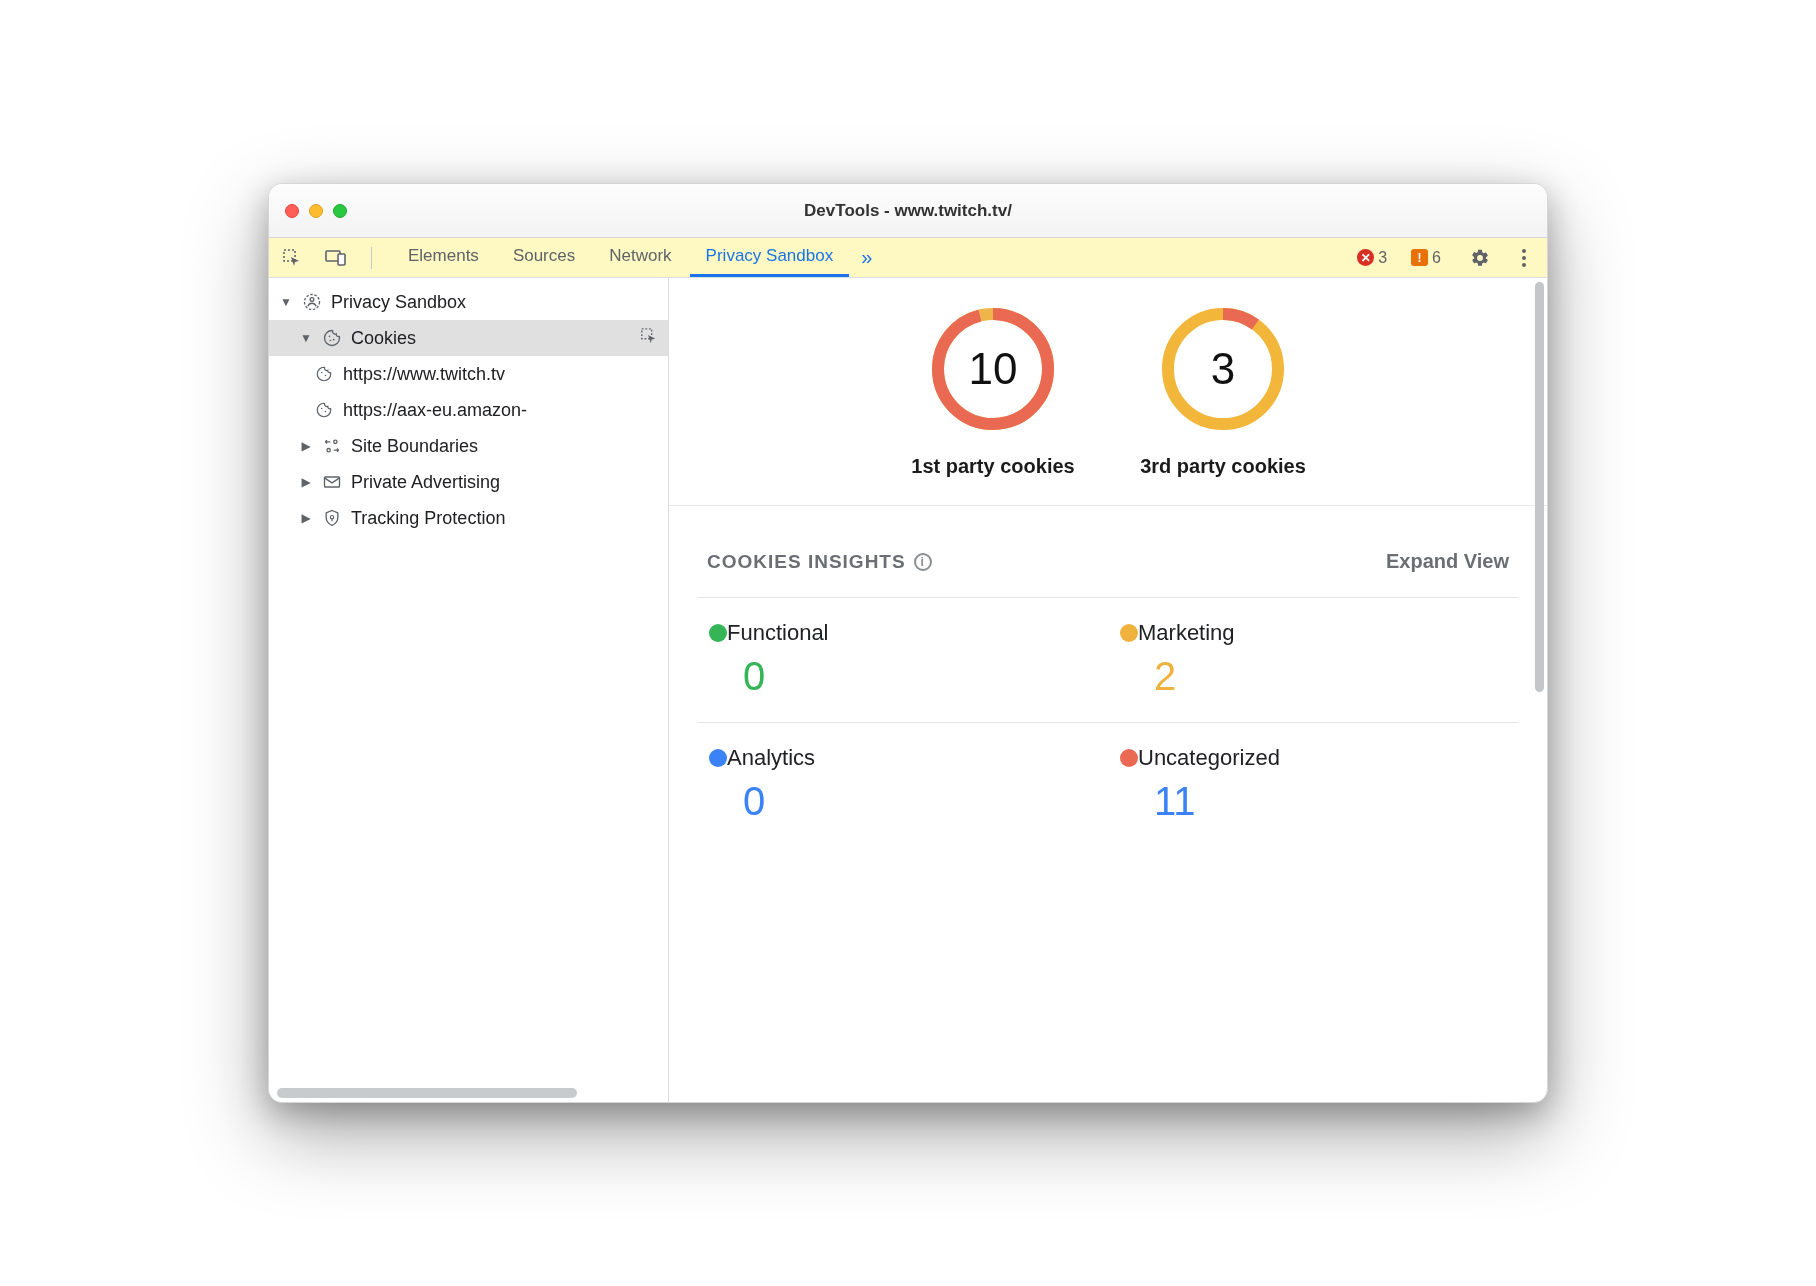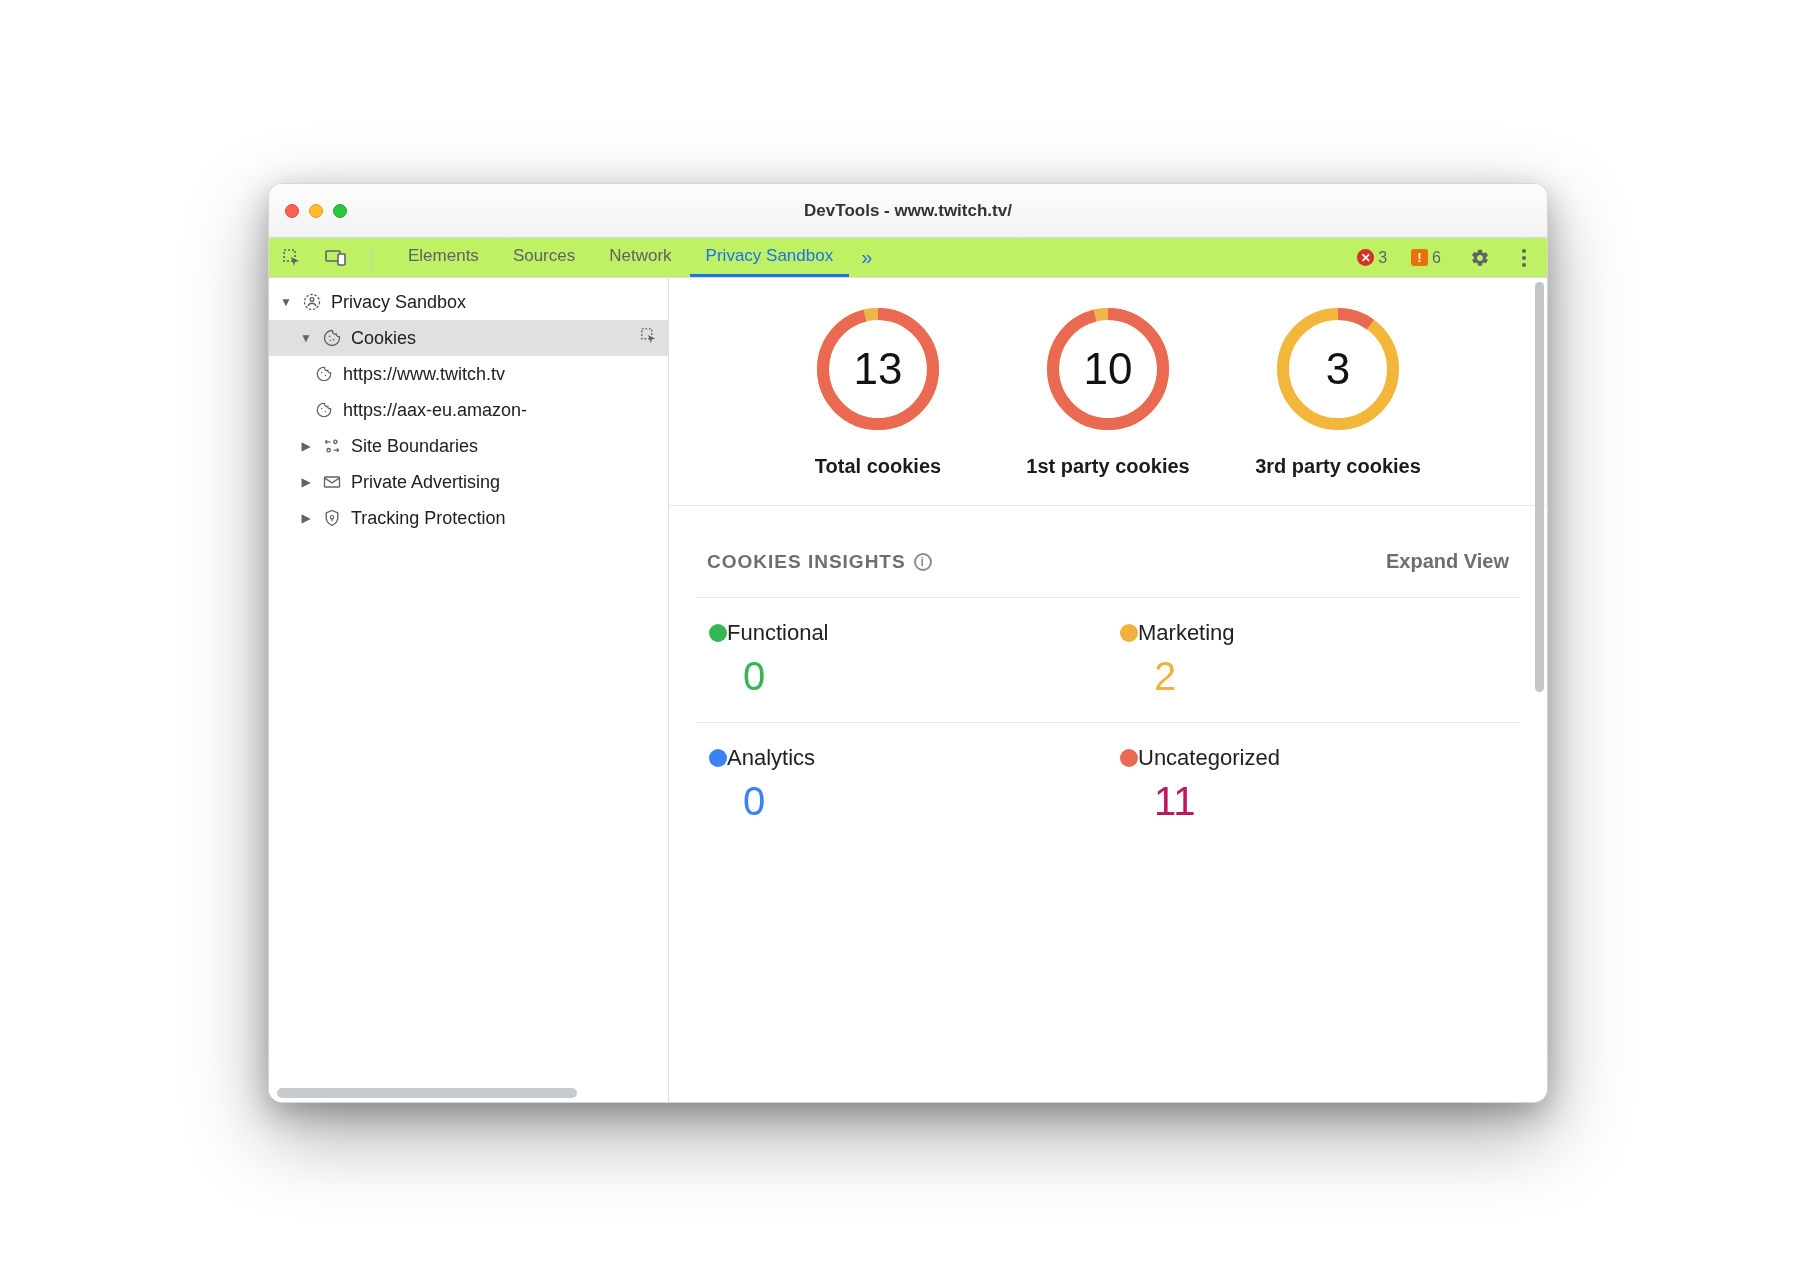--- a/index.html
+++ b/index.html
@@ -37,21 +37,21 @@
   .tl.yellow{background:#febc2e;border:1px solid #d6a324;}
   .tl.green{background:#28c840;border:1px solid #1fa52f;}
   .title {
     position:absolute; left:0; right:0; text-align:center;
     font-size:17px; font-weight:600; color:#333;
     pointer-events:none;
   }
   
   .toolbar {
     height: 40px;
-    background: #bef264;
+    background: #fef9c3;
     border-bottom: 1px solid #dcdfe2;
     display:flex;
     align-items:center;
     gap: 14px;
     padding: 0 8px;
     font-size: 16px;
     color:#5f6368;
   }
   .tb-icon { width:30px; height:30px; display:flex;align-items:center;justify-content:center;color:#5f6368;cursor:pointer; }
   .tb-sep { width:1px; height:22px; background:#c6c9cc; margin:0 6px; }
@@ -302,30 +302,20 @@
       </div>
 
       <div class="rings">
 
         <div class="ring-block">
           <div class="ring-wrap">
             <svg width="130" height="130" viewBox="0 0 130 130">
               <circle cx="65" cy="65" r="55" fill="none" stroke-width="12" stroke="#f0b54a"></circle>
               <circle cx="65" cy="65" r="55" fill="none" stroke-width="12" stroke="#ea6953" stroke-dasharray="331.7521842190822 345.57519189487726" stroke-linecap="butt"></circle>
             </svg>
-            <div class="ring-value">13</div>
-          </div>
-          <div class="ring-label">Total cookies</div>
-        </div>
-        <div class="ring-block">
-          <div class="ring-wrap">
-            <svg width="130" height="130" viewBox="0 0 130 130">
-              <circle cx="65" cy="65" r="55" fill="none" stroke-width="12" stroke="#f0b54a"></circle>
-              <circle cx="65" cy="65" r="55" fill="none" stroke-width="12" stroke="#ea6953" stroke-dasharray="331.7521842190822 345.57519189487726" stroke-linecap="butt"></circle>
-            </svg>
             <div class="ring-value">10</div>
           </div>
           <div class="ring-label">1st party cookies</div>
         </div>
         <div class="ring-block">
           <div class="ring-wrap">
             <svg width="130" height="130" viewBox="0 0 130 130">
               <circle cx="65" cy="65" r="55" fill="none" stroke-width="12" stroke="#f2b63b"></circle>
               <circle cx="65" cy="65" r="55" fill="none" stroke-width="12" stroke="#ea6953" stroke-dasharray="34.55751918948773 345.57519189487726" stroke-linecap="butt"></circle>
             </svg>
@@ -363,19 +353,19 @@
             <span class="dot" style="background: rgb(59, 130, 246);"></span>
             <span class="cell-label">Analytics</span>
           </div>
           <div class="cell-val" style="color: rgb(59, 130, 246);">0</div>
         </div>
         <div class="cell">
           <div class="cell-head">
             <span class="dot" style="background: rgb(234, 105, 83);"></span>
             <span class="cell-label">Uncategorized</span>
           </div>
-          <div class="cell-val" style="color: #be185d;">11</div>
+          <div class="cell-val" style="color: #3b82f6;">11</div>
         </div>
       </div>
     </div>
 
   </div>
 </div>
 
 </body></html>

